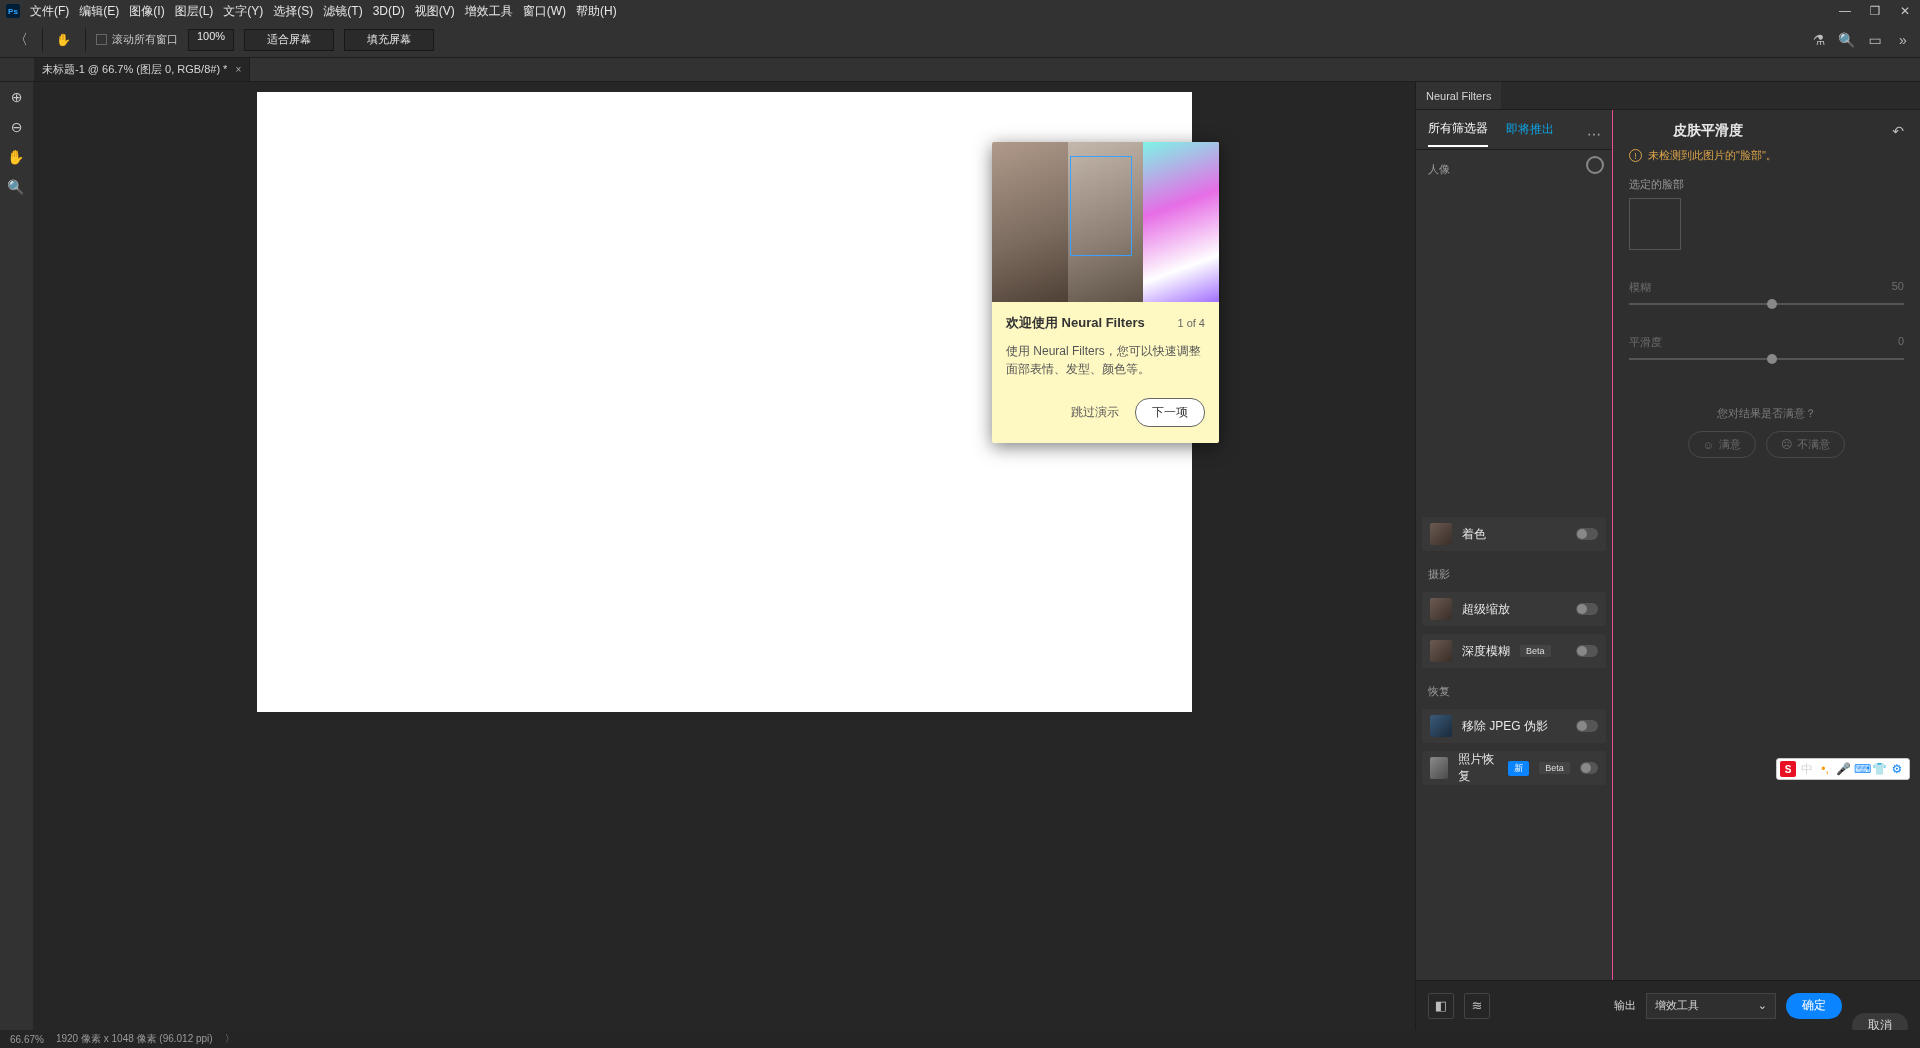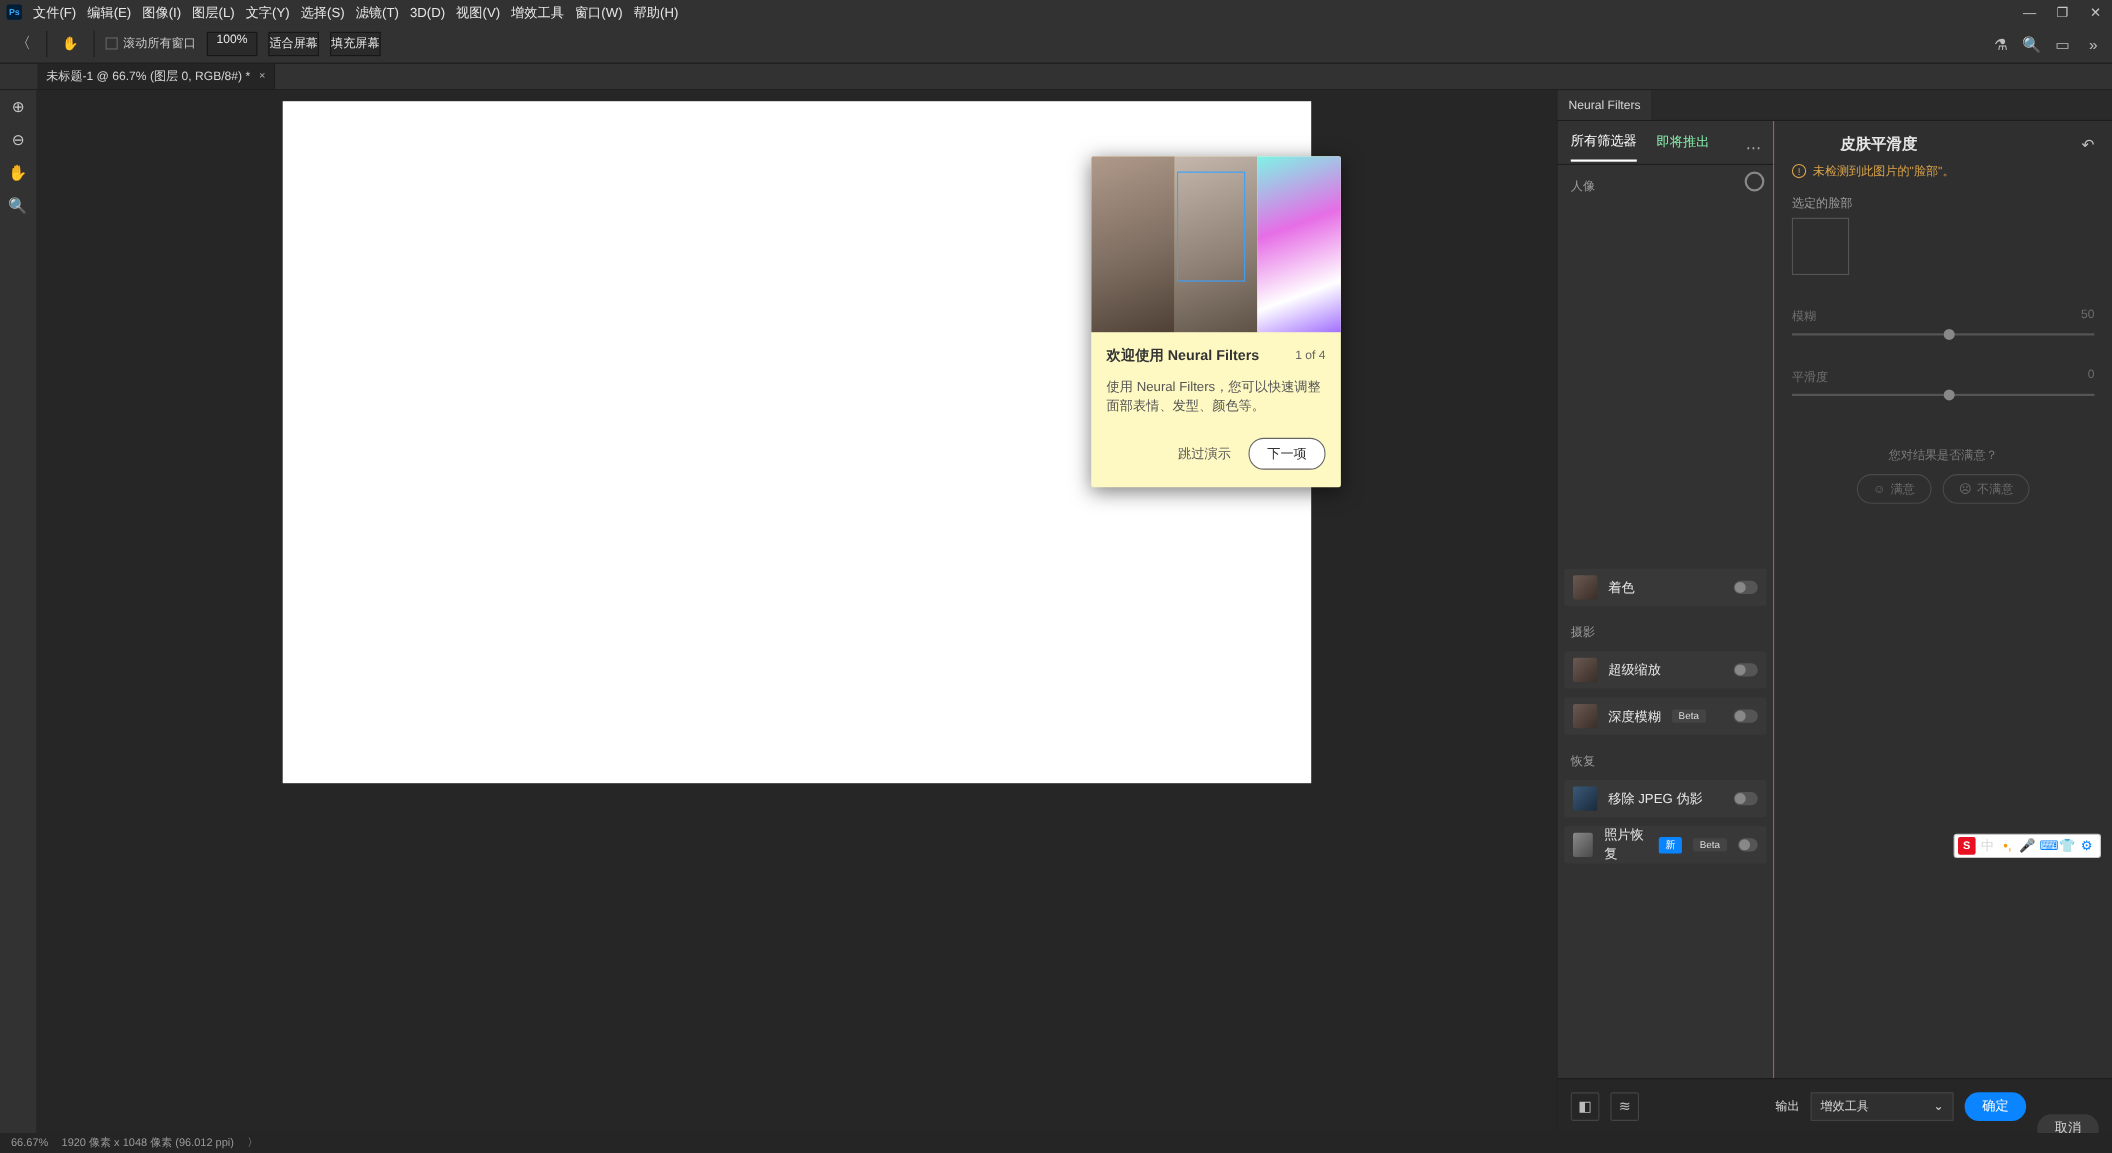--- a/index.html
+++ b/index.html
@@ -13,21 +13,21 @@
 .window-controls span { width: 18px; text-align: center; cursor: pointer; }
 
 
 .optionsbar { height: 36px; background: #323232; border-bottom: 1px solid #1d1d1d; display: flex; align-items: center; padding: 0 10px; gap: 10px; position: relative; }
 .optionsbar .back-btn { width: 22px; height: 22px; color: #c8c8c8; font-size: 14px; display: flex; align-items: center; justify-content: center; cursor: pointer; }
 .optionsbar .hand-icon { width: 22px; text-align: center; }
 .optionsbar .sep { width: 1px; height: 24px; background: #1d1d1d; }
 .optionsbar .chk { display: flex; align-items: center; gap: 5px; font-size: 11px; color: #c8c8c8; }
 .optionsbar .chk .box { width: 11px; height: 11px; border: 1px solid #666; }
 .optionsbar .zoom-input { width: 46px; height: 22px; background: #2a2a2a; border: 1px solid #171717; color: #e6e6e6; font-size: 11px; text-align: center; }
-.optionsbar .pill { height: 22px; padding: 0 0; background: #2a2a2a; border: 1px solid #171717; color: #e6e6e6; font-size: 11px; display: flex; align-items: center; cursor: pointer; }
+.optionsbar .pill { height: 22px; padding: 0 22px; background: #2a2a2a; border: 1px solid #171717; color: #e6e6e6; font-size: 11px; display: flex; align-items: center; cursor: pointer; }
 .optionsbar .right-tools { position: absolute; right: 6px; display: flex; gap: 6px; align-items: center; color: #bdbdbd; }
 .optionsbar .right-tools .tool { width: 22px; height: 22px; display: flex; align-items: center; justify-content: center; font-size: 14px; cursor: pointer; }
 
 
 .tabstrip { height: 24px; background: #323232; display: flex; align-items: stretch; padding-left: 34px; border-bottom: 1px solid #1d1d1d; }
 .tabstrip .tab { background: #252525; display: flex; align-items: center; padding: 0 8px; gap: 8px; font-size: 11px; color: #d5d5d5; border-right: 1px solid #1d1d1d; }
 .tabstrip .tab .close { font-size: 10px; color: #aaa; cursor: pointer; }
 
 
 .workspace { position: absolute; top: 82px; left: 0; right: 0; bottom: 18px; display: flex; }
@@ -40,21 +40,21 @@
 
 .right-panel { width: 505px; background: #323232; border-left: 1px solid #1d1d1d; display: flex; flex-direction: column; position: relative; }
 .panel-tab-row { height: 28px; background: #2a2a2a; display: flex; align-items: stretch; border-bottom: 1px solid #1d1d1d; }
 .panel-tab-row .panel-tab { padding: 0 10px; display: flex; align-items: center; font-size: 11px; color: #d5d5d5; background: #323232; }
 
 .panel-body { flex: 1; display: flex; overflow: hidden; }
 
 
 .filter-col { width: 197px; background: #323232; border-right: 1px solid #ec4899; display: flex; flex-direction: column; position: relative; }
 .filter-tabs { display: flex; align-items: center; padding: 8px 10px 0 12px; gap: 18px; font-size: 12px; position: relative; border-bottom: 1px solid #1d1d1d; height: 40px; }
-.filter-tabs .ftab { color: #86efac; padding-bottom: 8px; cursor: pointer; }
+.filter-tabs .ftab { color: #0ea5e9; padding-bottom: 8px; cursor: pointer; }
 .filter-tabs .ftab.active { color: #fff; border-bottom: 2px solid #fff; }
 .filter-tabs .more { margin-left: auto; color: #aaa; cursor: pointer; font-size: 14px; letter-spacing: 1px; }
 
 .section-label { font-size: 11px; color: #9a9a9a; padding: 12px 12px 6px; }
 .filter-row { height: 34px; margin: 4px 6px; background: #383838; border-radius: 3px; display: flex; align-items: center; padding: 0 8px; gap: 10px; font-size: 12px; color: #e6e6e6; position: relative; cursor: pointer; }
 .filter-row .thumb { width: 22px; height: 22px; border-radius: 2px; background: linear-gradient(135deg,#6b5a52,#3a2e28); }
 .filter-row .badge { font-size: 9px; background: #444; color: #ddd; padding: 1px 6px; border-radius: 2px; }
 .filter-row .badge.new { background: #0a84ff; color: #fff; }
 .filter-row .toggle { margin-left: auto; width: 22px; height: 12px; border-radius: 6px; background: #555; position: relative; }
 .filter-row .toggle::after { content:''; position:absolute; width:10px; height:10px; border-radius:50%; background:#888; top:1px; left:1px; }

